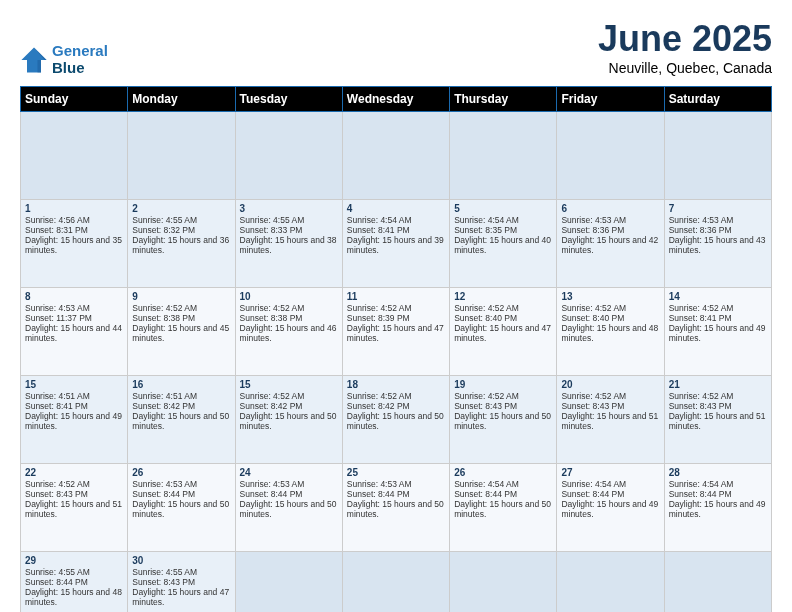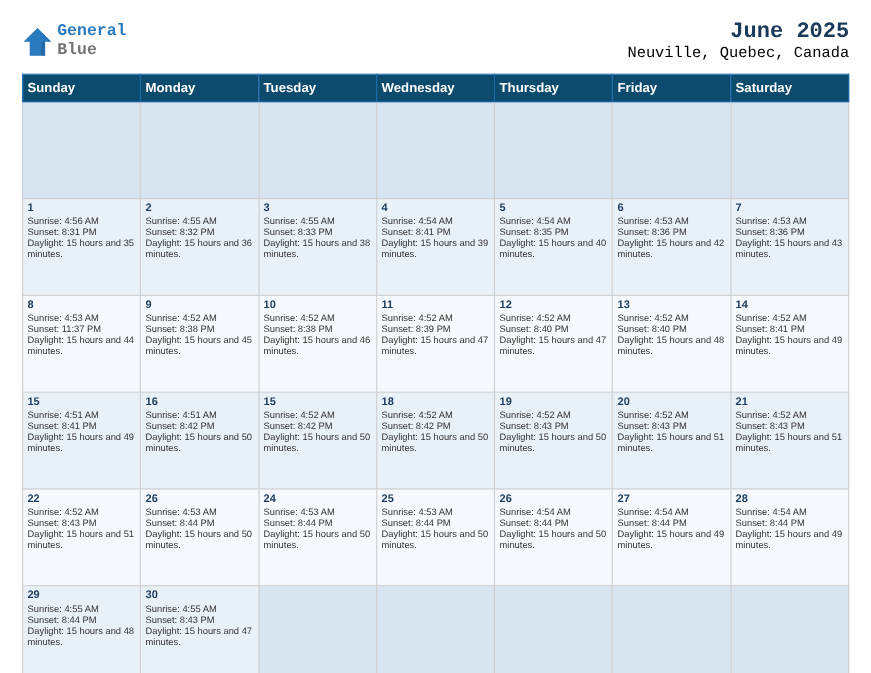--- a/index.html
+++ b/index.html
@@ -13,23 +13,22 @@
     .page {
       width: 792px;
       height: 612px;
       padding: 18px 20px 12px 20px;
       display: flex;
       flex-direction: column;
     }
     .header {
       display: flex;
       justify-content: space-between;
-      align-items: center;
+      align-items: flex-end;
       margin-bottom: 10px;
-      font-family: Liberation Mono, monospace;
     }
     .logo {
       display: flex;
       align-items: center;
       gap: 4px;
     }
     .logo-text {
       font-size: 15px;
       font-weight: bold;
       color: #1a3a5c;
@@ -39,38 +38,38 @@
       color: #2a7abf;
     }
     .logo-icon {
       width: 28px;
       height: 28px;
     }
     .title-block {
       text-align: right;
     }
     .title-block h1 {
-      font-size: 20px;
+      font-size: 36px;
       color: #1a3a5c;
       font-weight: bold;
     }
     .title-block h2 {
       font-size: 14px;
       color: #000000;
       font-weight: normal;
     }
     .calendar {
       flex: 1;
       border: 1px solid #ccc;
       border-collapse: collapse;
       width: 100%;
       table-layout: fixed;
     }
     .calendar thead tr {
-      background-color: #0c4a6e;
+      background-color: #000000;
     }
     .calendar thead th {
       color: #fff;
       font-size: 12px;
       font-weight: bold;
       padding: 5px 4px;
       border: 1px solid #1a6aaf;
       text-align: left;
     }
     .calendar tbody tr {
@@ -110,21 +109,21 @@
 
 <div class="page">
   <div class="header">
     <div class="logo">
       <svg class="logo-icon" viewBox="0 0 40 40">
         <polygon points="20,2 38,20 30,20 30,38 10,38 10,20 2,20" fill="#2a7abf"></polygon>
         <polygon points="20,2 38,20 30,20 30,38 25,38 25,20 35,20" fill="#1a5a9a" opacity="0.5"></polygon>
       </svg>
       <div class="logo-text">
         <div><span>General</span></div>
-        <div><span style="color:#737373">Blue</span></div>
+        <div><span style="color:#0c4a6e">Blue</span></div>
       </div>
     </div>
     <div class="title-block">
       <h1>June 2025</h1>
       <h2>Neuville, Quebec, Canada</h2>
     </div>
   </div>
 
   <table class="calendar">
     <thead>

